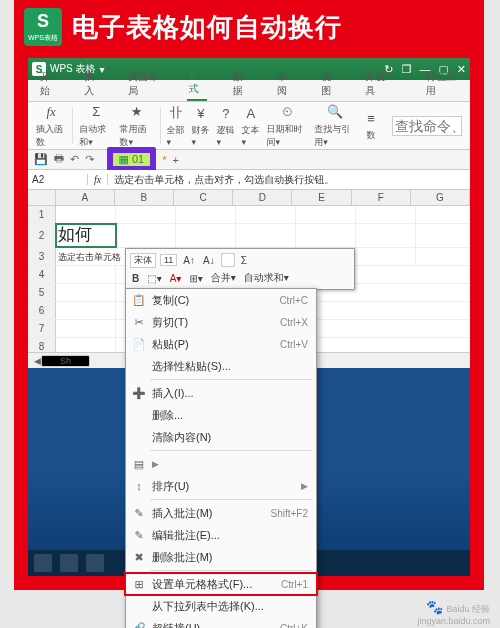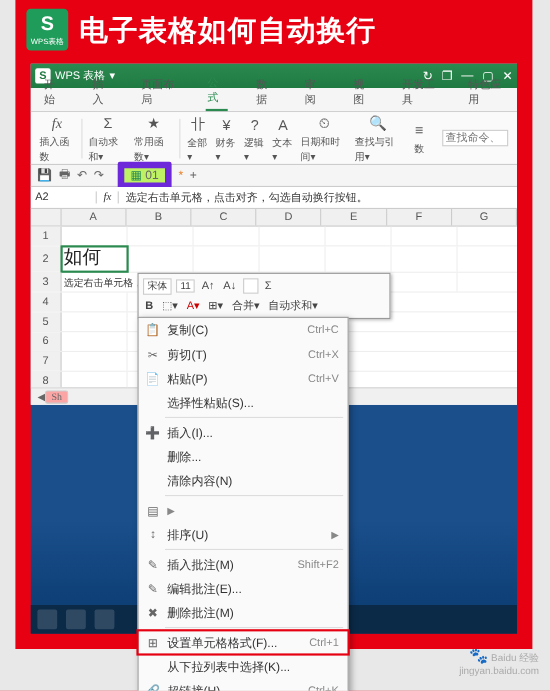--- a/index.html
+++ b/index.html
@@ -32,41 +32,41 @@
   .col-headers { display: flex; height: 16px; background: #f0f0f0; border-bottom: 1px solid #ccc; }
   .rowhead-corner { width: 28px; border-right: 1px solid #ccc; }
   .col-h { width: 60px; text-align: center; font-size: 10px; color: #555; border-right: 1px solid #ccc; line-height: 16px; }
   .rows { position: relative; }
   .row { display: flex; height: 18px; border-bottom: 1px solid #eee; }
   .row .rh { width: 28px; background: #f0f0f0; border-right: 1px solid #ccc; text-align: center; font-size: 10px; color: #555; line-height: 18px; }
   .cell { width: 60px; border-right: 1px solid #eee; font-size: 10px; padding: 0 2px; line-height: 18px; white-space: nowrap; }
   .cell.a2 { font-family: Liberation Mono, monospace; font-size: 17px; color: #222; }
   .cell.a3 { font-size: 9px; }
   .status { height: 16px; background: #f0f0f0; border-top: 1px solid #ccc; display: flex; align-items: center; font-size: 9px; color: #666; padding: 0 6px; }
-  .status .sheet-tab { background: #fca5a5; border: 1px solid #ccc; padding: 0 5px; border-radius: 2px; font-family: Liberation Serif, serif; }
+  .status .sheet-tab { background: #000000; border: 1px solid #ccc; padding: 0 18px; border-radius: 2px; }
 
   .mini-toolbar { position: absolute; top: 190px; left: 97px; width: 230px; background: #fafafa; border: 1px solid #999; box-shadow: 1px 1px 3px rgba(0,0,0,.3); padding: 2px 4px; font-size: 10px; color: #444; z-index: 5; }
   .mini-row { display: flex; align-items: center; gap: 4px; height: 18px; }
   .mini-row .sel { border: 1px solid #ccc; padding: 0 3px; background: #fff; font-size: 9px; }
   .mini-row .btn { padding: 0 2px; }
 
   .context-menu { position: absolute; top: 230px; left: 97px; width: 192px; background: #fafafa; border: 1px solid #999; box-shadow: 2px 2px 6px rgba(0,0,0,.35); font-size: 11px; z-index: 6; }
   .menu-item { display: flex; align-items: center; height: 22px; padding: 0 8px 0 4px; }
   .menu-item .mi-ico { width: 18px; text-align: center; font-size: 11px; color: #666; }
   .menu-item .mi-label { flex: 1; padding-left: 4px; color: #333; }
   .menu-item .mi-shortcut { color: #888; font-size: 10px; }
   .menu-item .mi-arrow { color: #888; font-size: 9px; padding-left: 4px; }
   .menu-sep { height: 1px; background: #ddd; margin: 2px 4px 2px 24px; }
   .menu-item.highlight { position: relative; }
   .highlight-box { position: absolute; left: -2px; right: -2px; top: -1px; bottom: -1px; border: 2px solid #e60012; pointer-events: none; }
 
   .taskbar { position: absolute; bottom: 0; left: 0; right: 0; height: 26px; background: #0b2a48; display: flex; align-items: center; padding: 0 6px; gap: 8px; }
   .taskbar .tb-ico { width: 18px; height: 18px; background: rgba(255,255,255,.15); border-radius: 2px; }
 
-  .watermark { position: absolute; right: 10px; bottom: 13px; color: #aaa; font-size: 9px; text-align: right; z-index: 20; }
+  .watermark { position: absolute; right: 10px; bottom: 2px; color: #aaa; font-size: 9px; text-align: right; z-index: 20; }
   .watermark .paw { font-size: 14px; color: #bbb; }
 </style>
 </head>
 <body>
 
 <div class="red-frame">
   <div class="header">
     <div class="header-icon">
       <span class="s">S</span>
       <span class="lbl">WPS表格</span>
@@ -141,21 +141,21 @@
           </div>
         <div class="tb-group">
             <span class="ico">🔍</span>
             <span>查找与引用▾</span>
           </div>
         <div class="tb-group">
             <span class="ico">≡</span>
             <span>数</span>
           </div>
         <div style="flex:1"></div>
-        <input class="sel" style="width: 60px; font-size: 10px; border: 1px solid rgb(204, 204, 204); padding: 1px 2px;" placeholder="查找命令、">
+        <input class="sel" style="width: 70px; font-size: 14px; border: 1px solid rgb(204, 204, 204); padding: 1px 2px; text-align: center;" placeholder="查找命令、">
       </div>
 
       <div class="qat">
         <span>💾</span>
         <span>🖶</span>
         <span>↶</span>
         <span>↷</span>
         <span style="margin-left:6px;border:6px solid #6d28d9;background:#bef264;padding:0 6px;border-radius:2px"><span style="color:#2a8a4f">▦</span> <span>01</span></span>
         <span style="color:#e67e22">*</span>
         <span>+</span>

